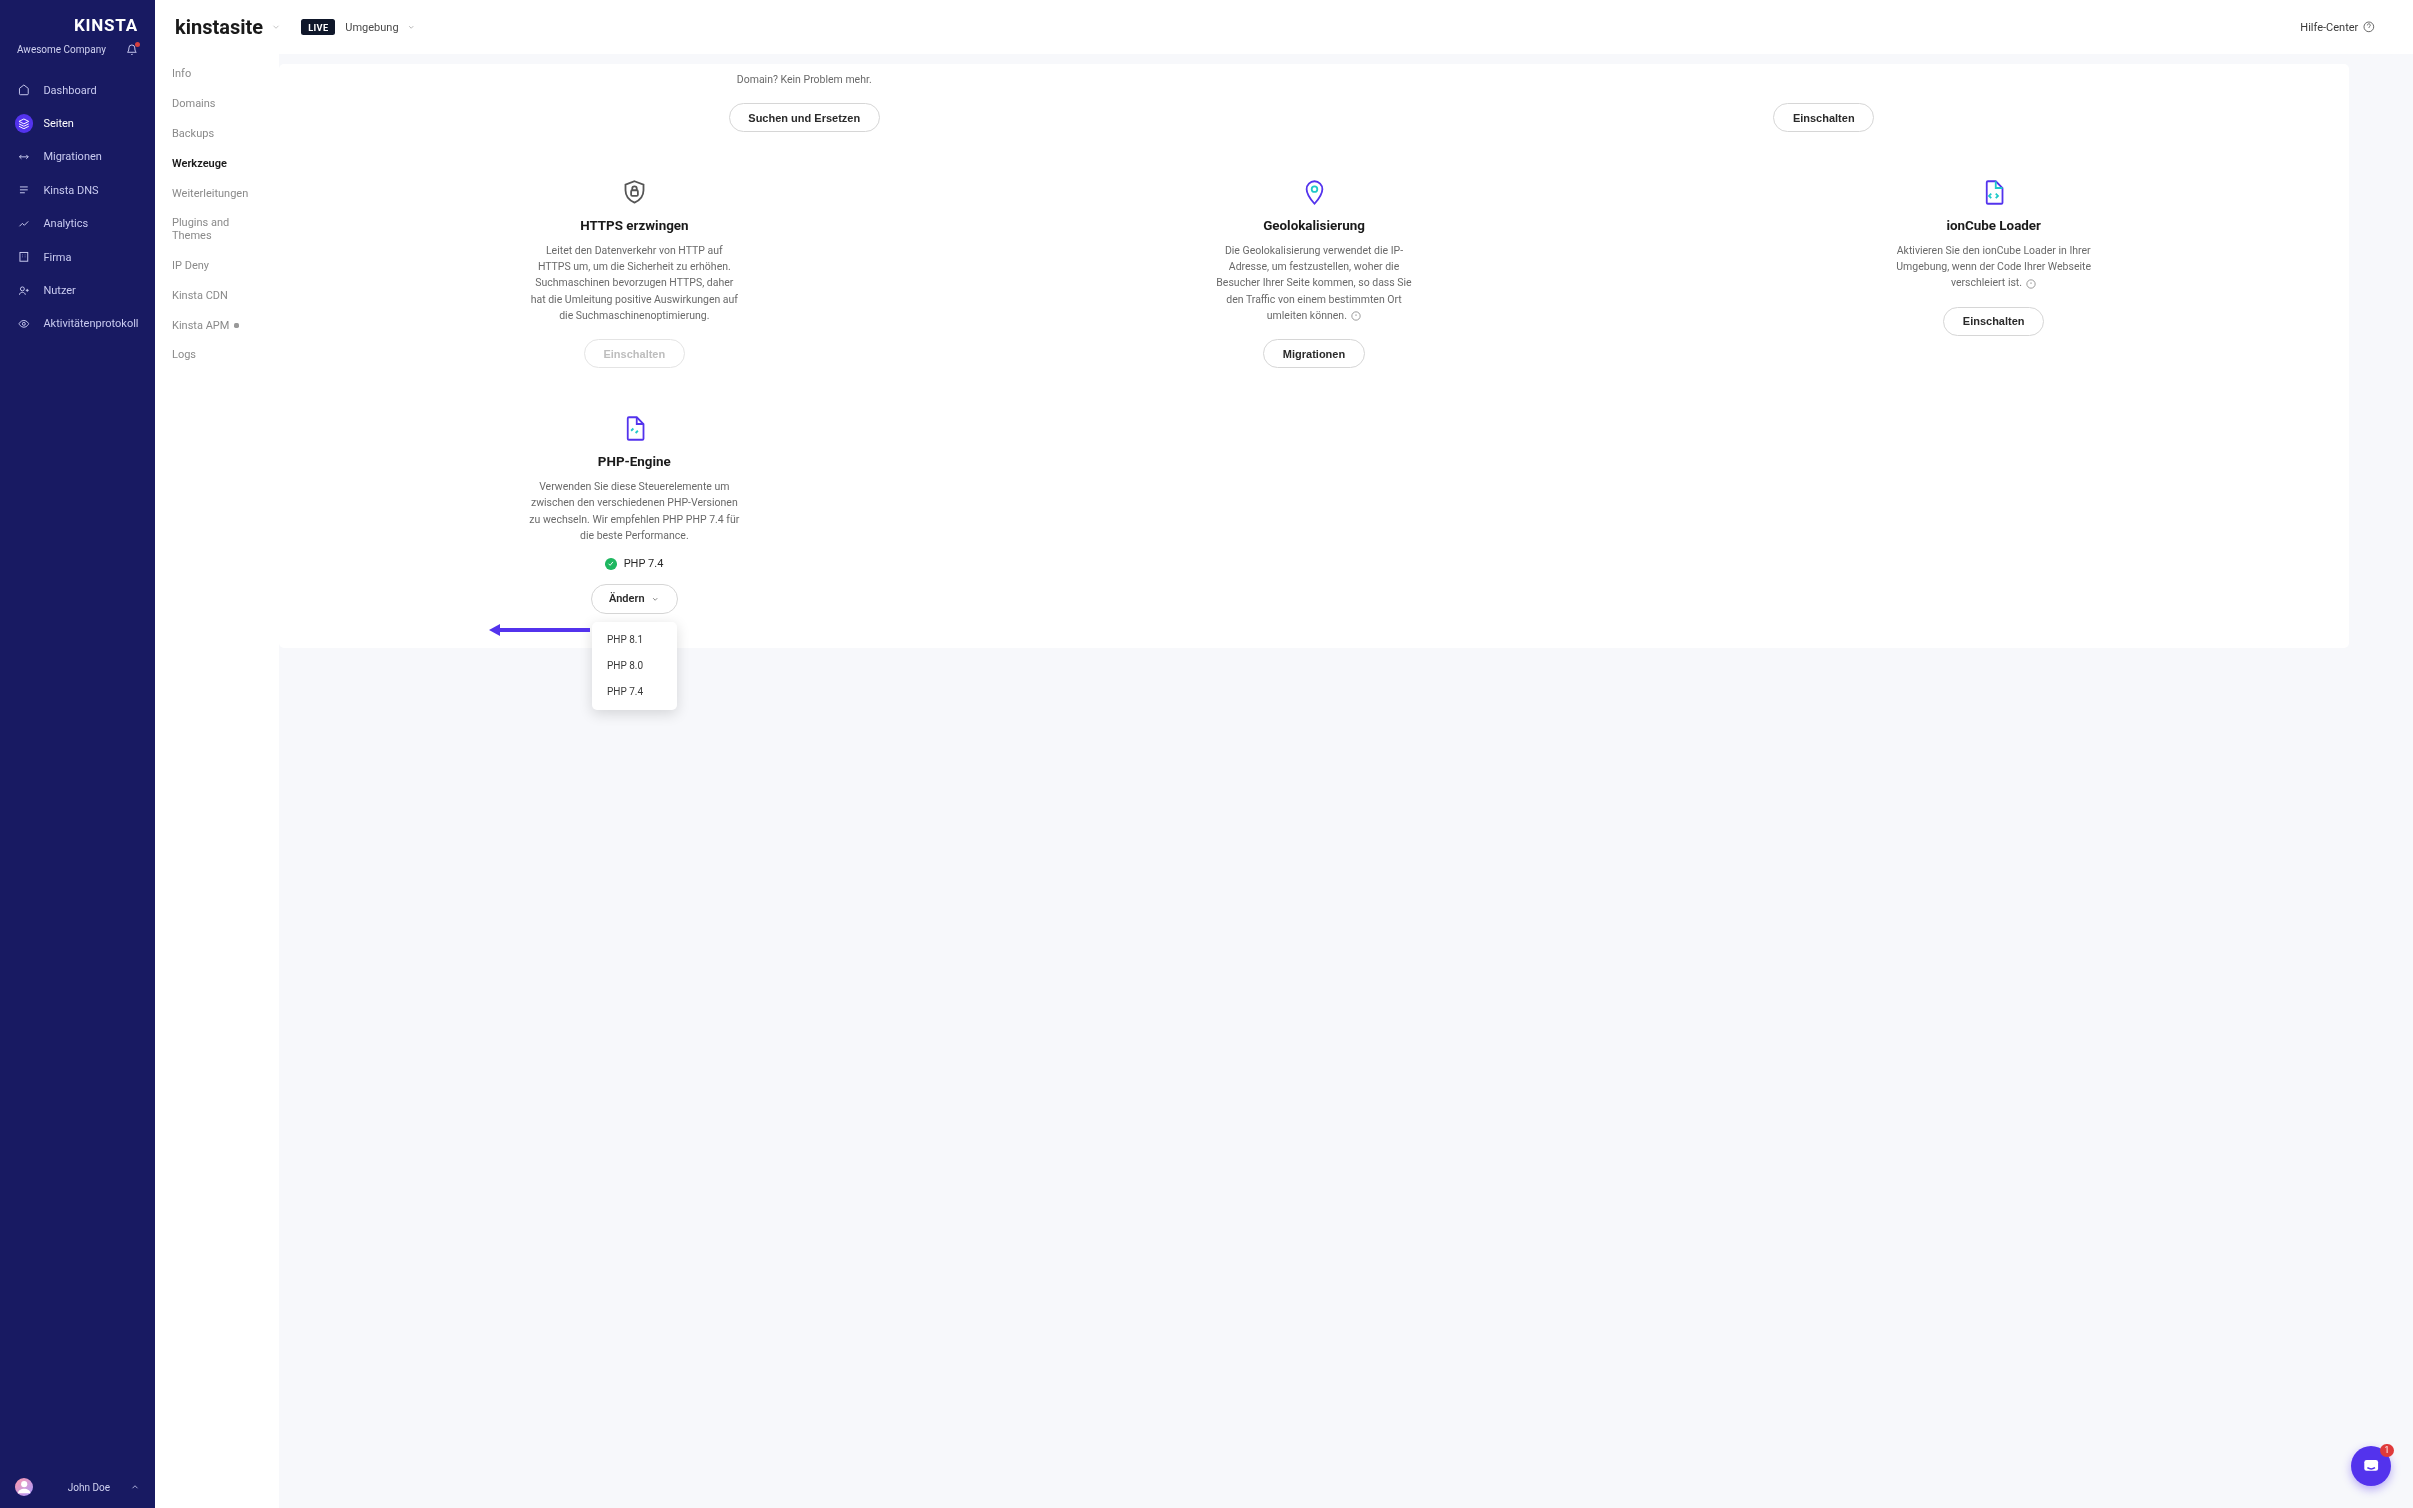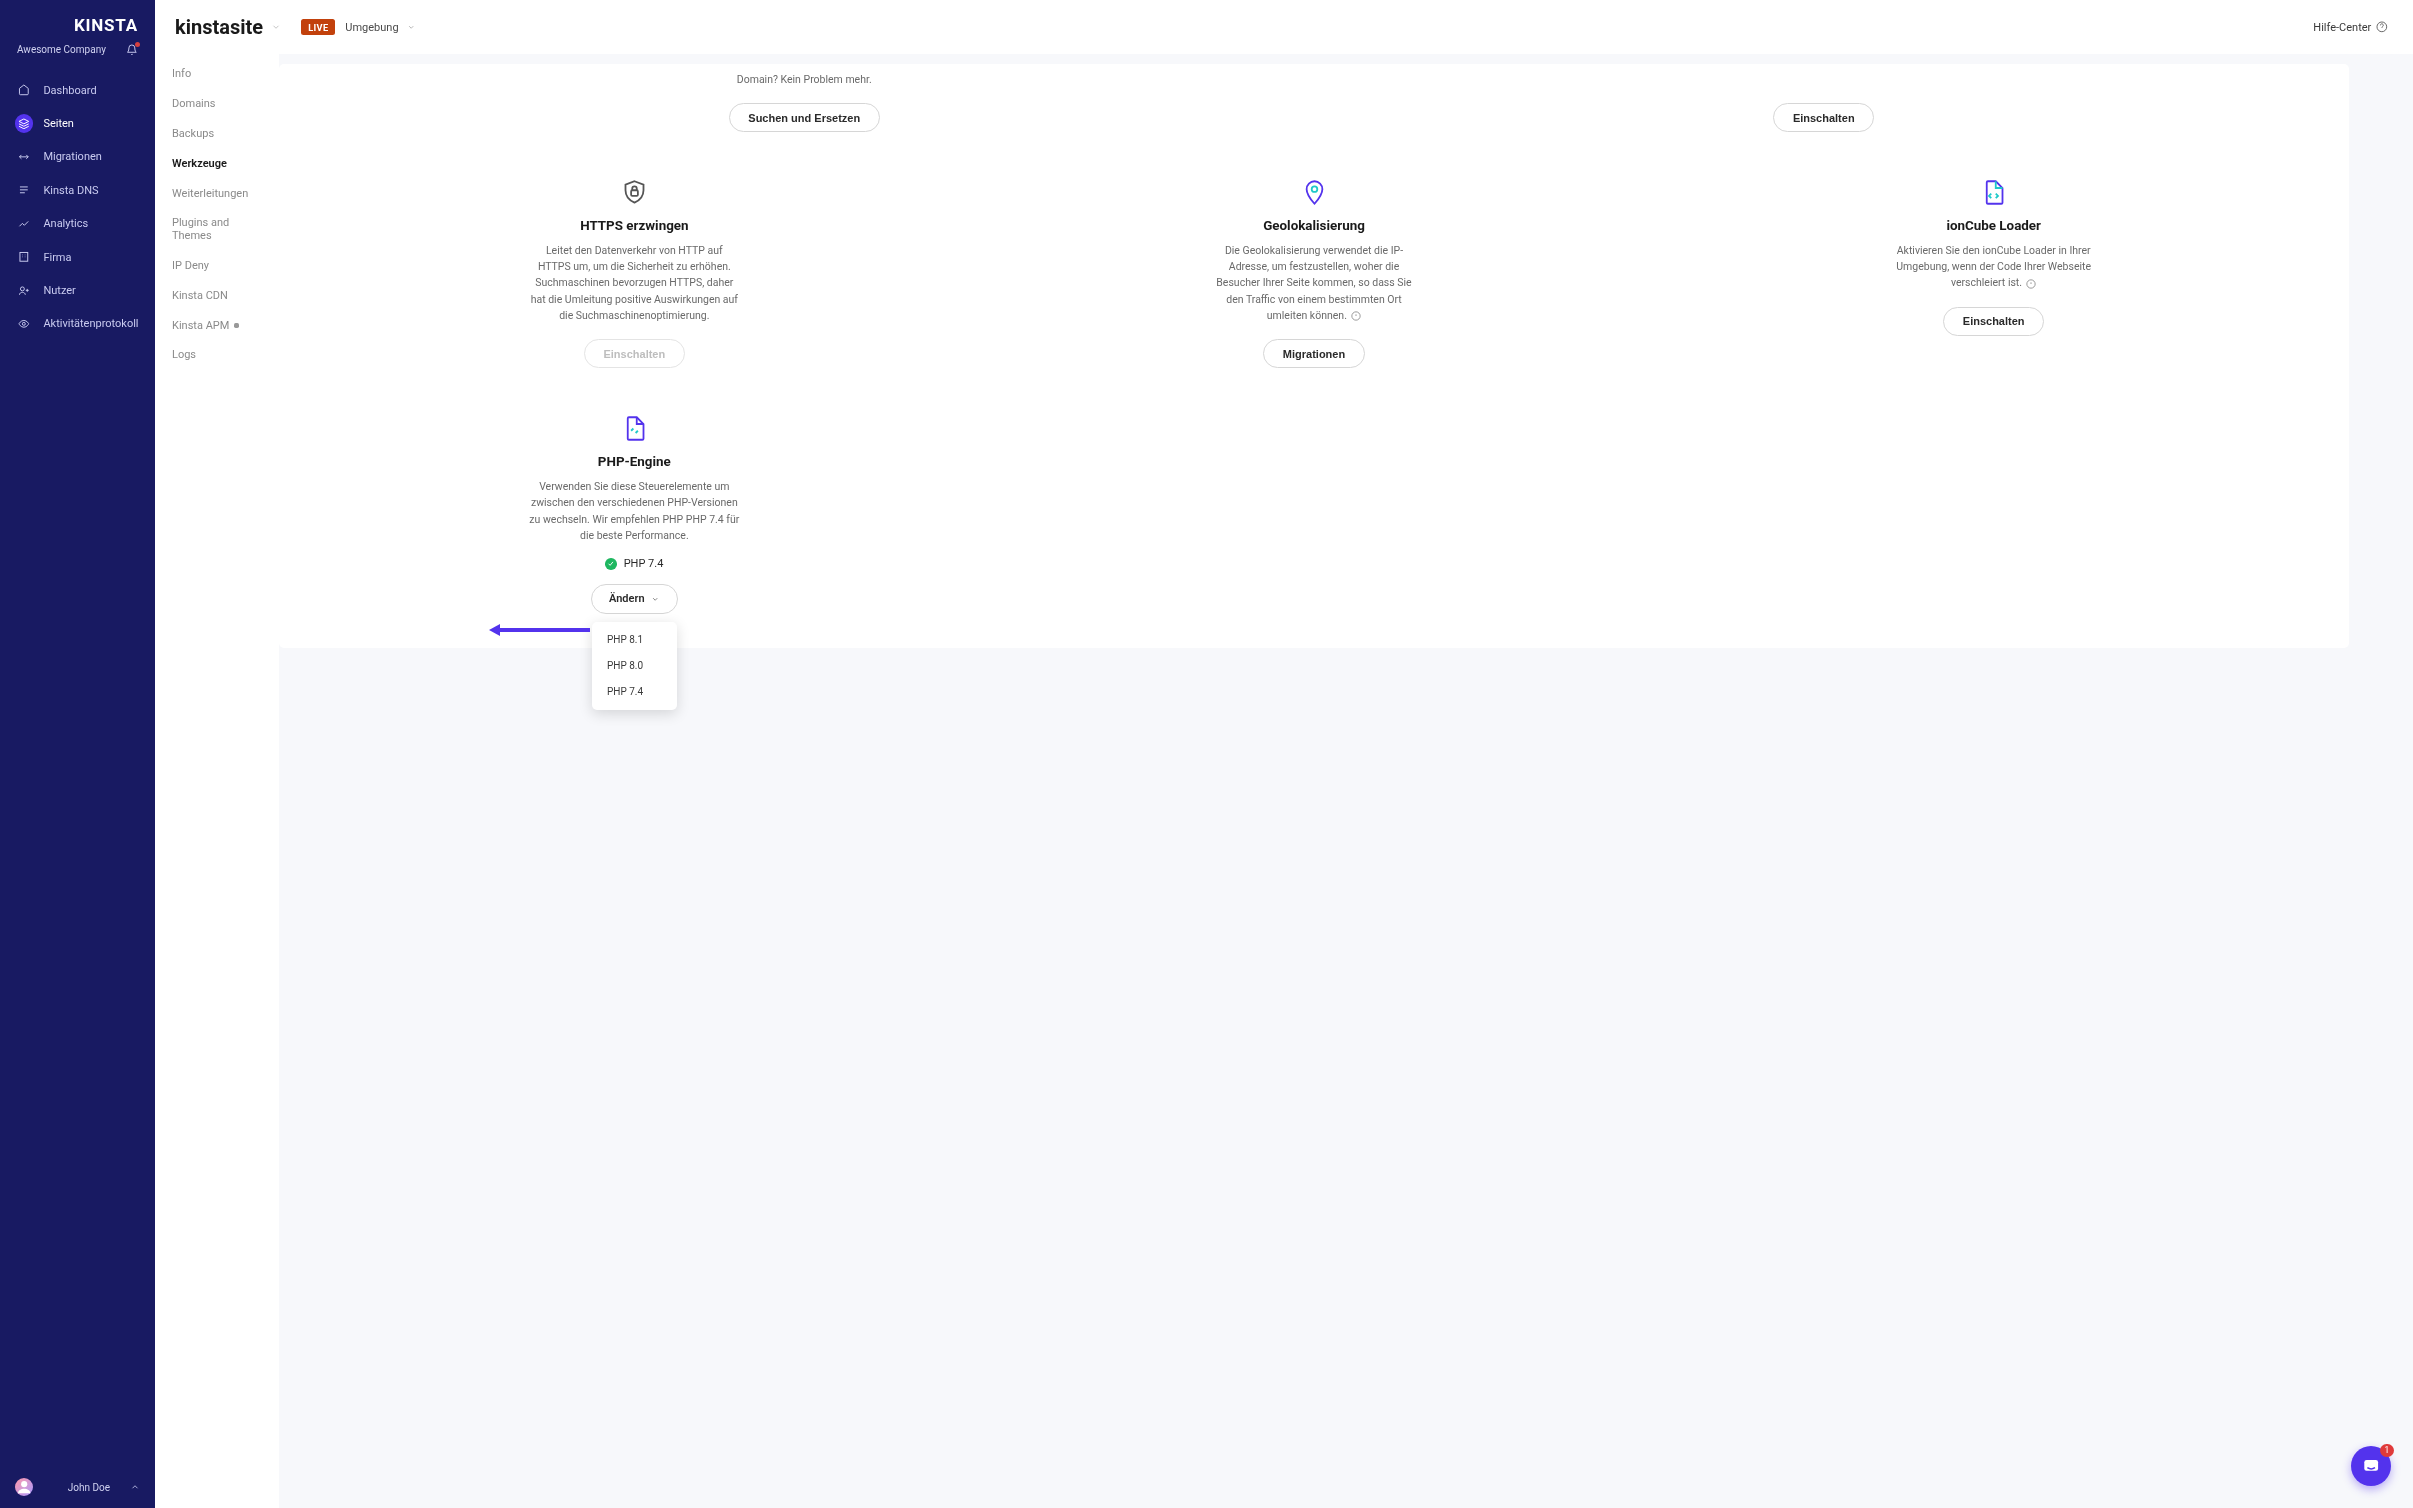--- a/index.html
+++ b/index.html
@@ -27,24 +27,24 @@
 .user-name{ font-size:10px; color:#d0d2f0; flex:1;}
 .chev-up { width:10px;height:10px; }
 
 
 .subnav { position:fixed; left:155px; top:0; width:124px; height:100%; background:#fff; padding: 59px 0 0; }
 .subnav-item { padding:8.4px 17px; font-size:11px; color:#8a8a8a; cursor:pointer; }
 .subnav-item.active { color:#1a1a1a; font-weight:600; }
 .apm-dot { display:inline-block; width:5px;height:5px;background:#999;border-radius:1.7px; margin-left:5px; vertical-align:middle;}
 
 
-.header { position:fixed; left:155px; top:0; right:0; height:54px; background:#fff; display:flex; align-items:center; padding: 0 25px 0 20px; }
+.header { position:fixed; left:155px; top:0; right:0; height:54px; background:#fff; display:flex; align-items:center; padding: 0 38px 0 20px; }
 .site-title { font-size:20px; font-weight:700; color:#1a1a1a; margin-right:8.4px;}
 .title-chev { width:10px; color:#bbb; margin-right: 20px;}
-.live-badge { background:#c2410c; color:#fff; font-size:9.2px; font-weight:700; padding:2.5px 6.7px; border-radius:2.5px; letter-spacing:0.4px; margin-right:10px;}
+.live-badge { background:#0f172a; color:#fff; font-size:9.2px; font-weight:700; padding:2.5px 6.7px; border-radius:2.5px; letter-spacing:0.4px; margin-right:10px;}
 .env-label { font-size:11px; color:#4a4a4a; margin-right:8.4px;}
 .env-chev { width:8.4px; color:#999;}
 .header-spacer{flex:1;}
 .help-link { font-size:11px; color:#3a3a3a; display:flex;align-items:center;gap:5px; cursor:pointer;}
 .help-q { width:11.7px;height:11.7px; }
 
 
 .main { position:absolute; left:279px; top:64px; right:64px; background:#fff; border-radius:5px; padding: 0 39px 34px; }
 .row { display:flex; gap:47px; margin-top: 0; }
 .row + .row { margin-top: 47px; }

